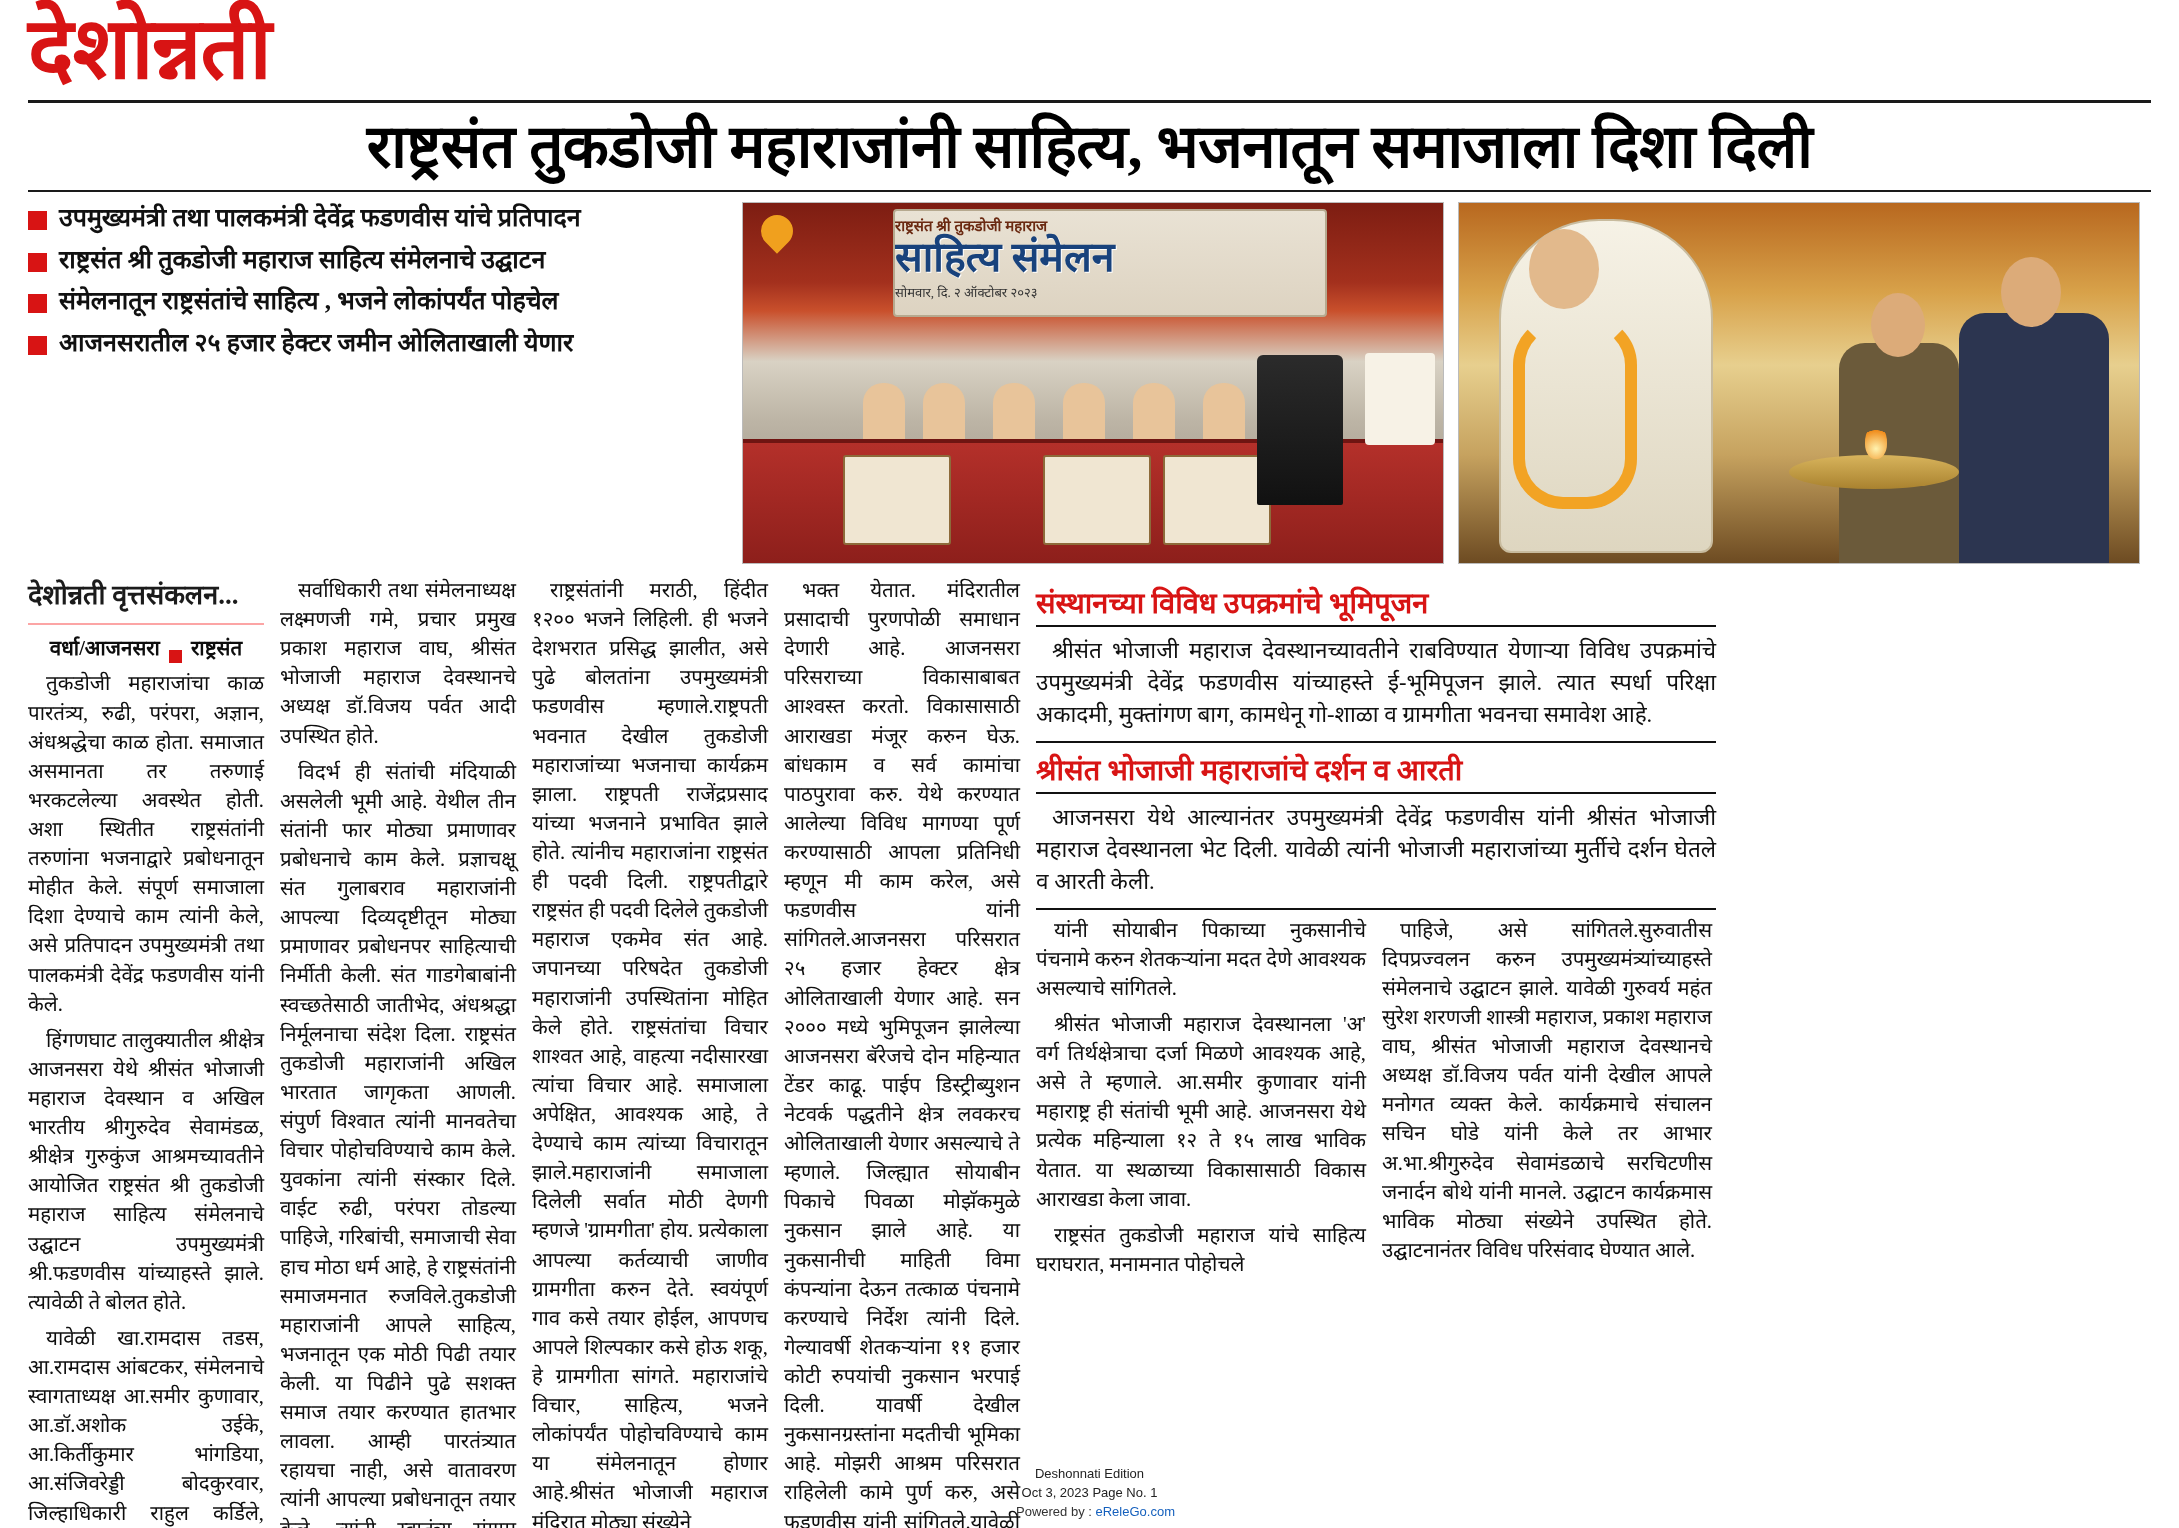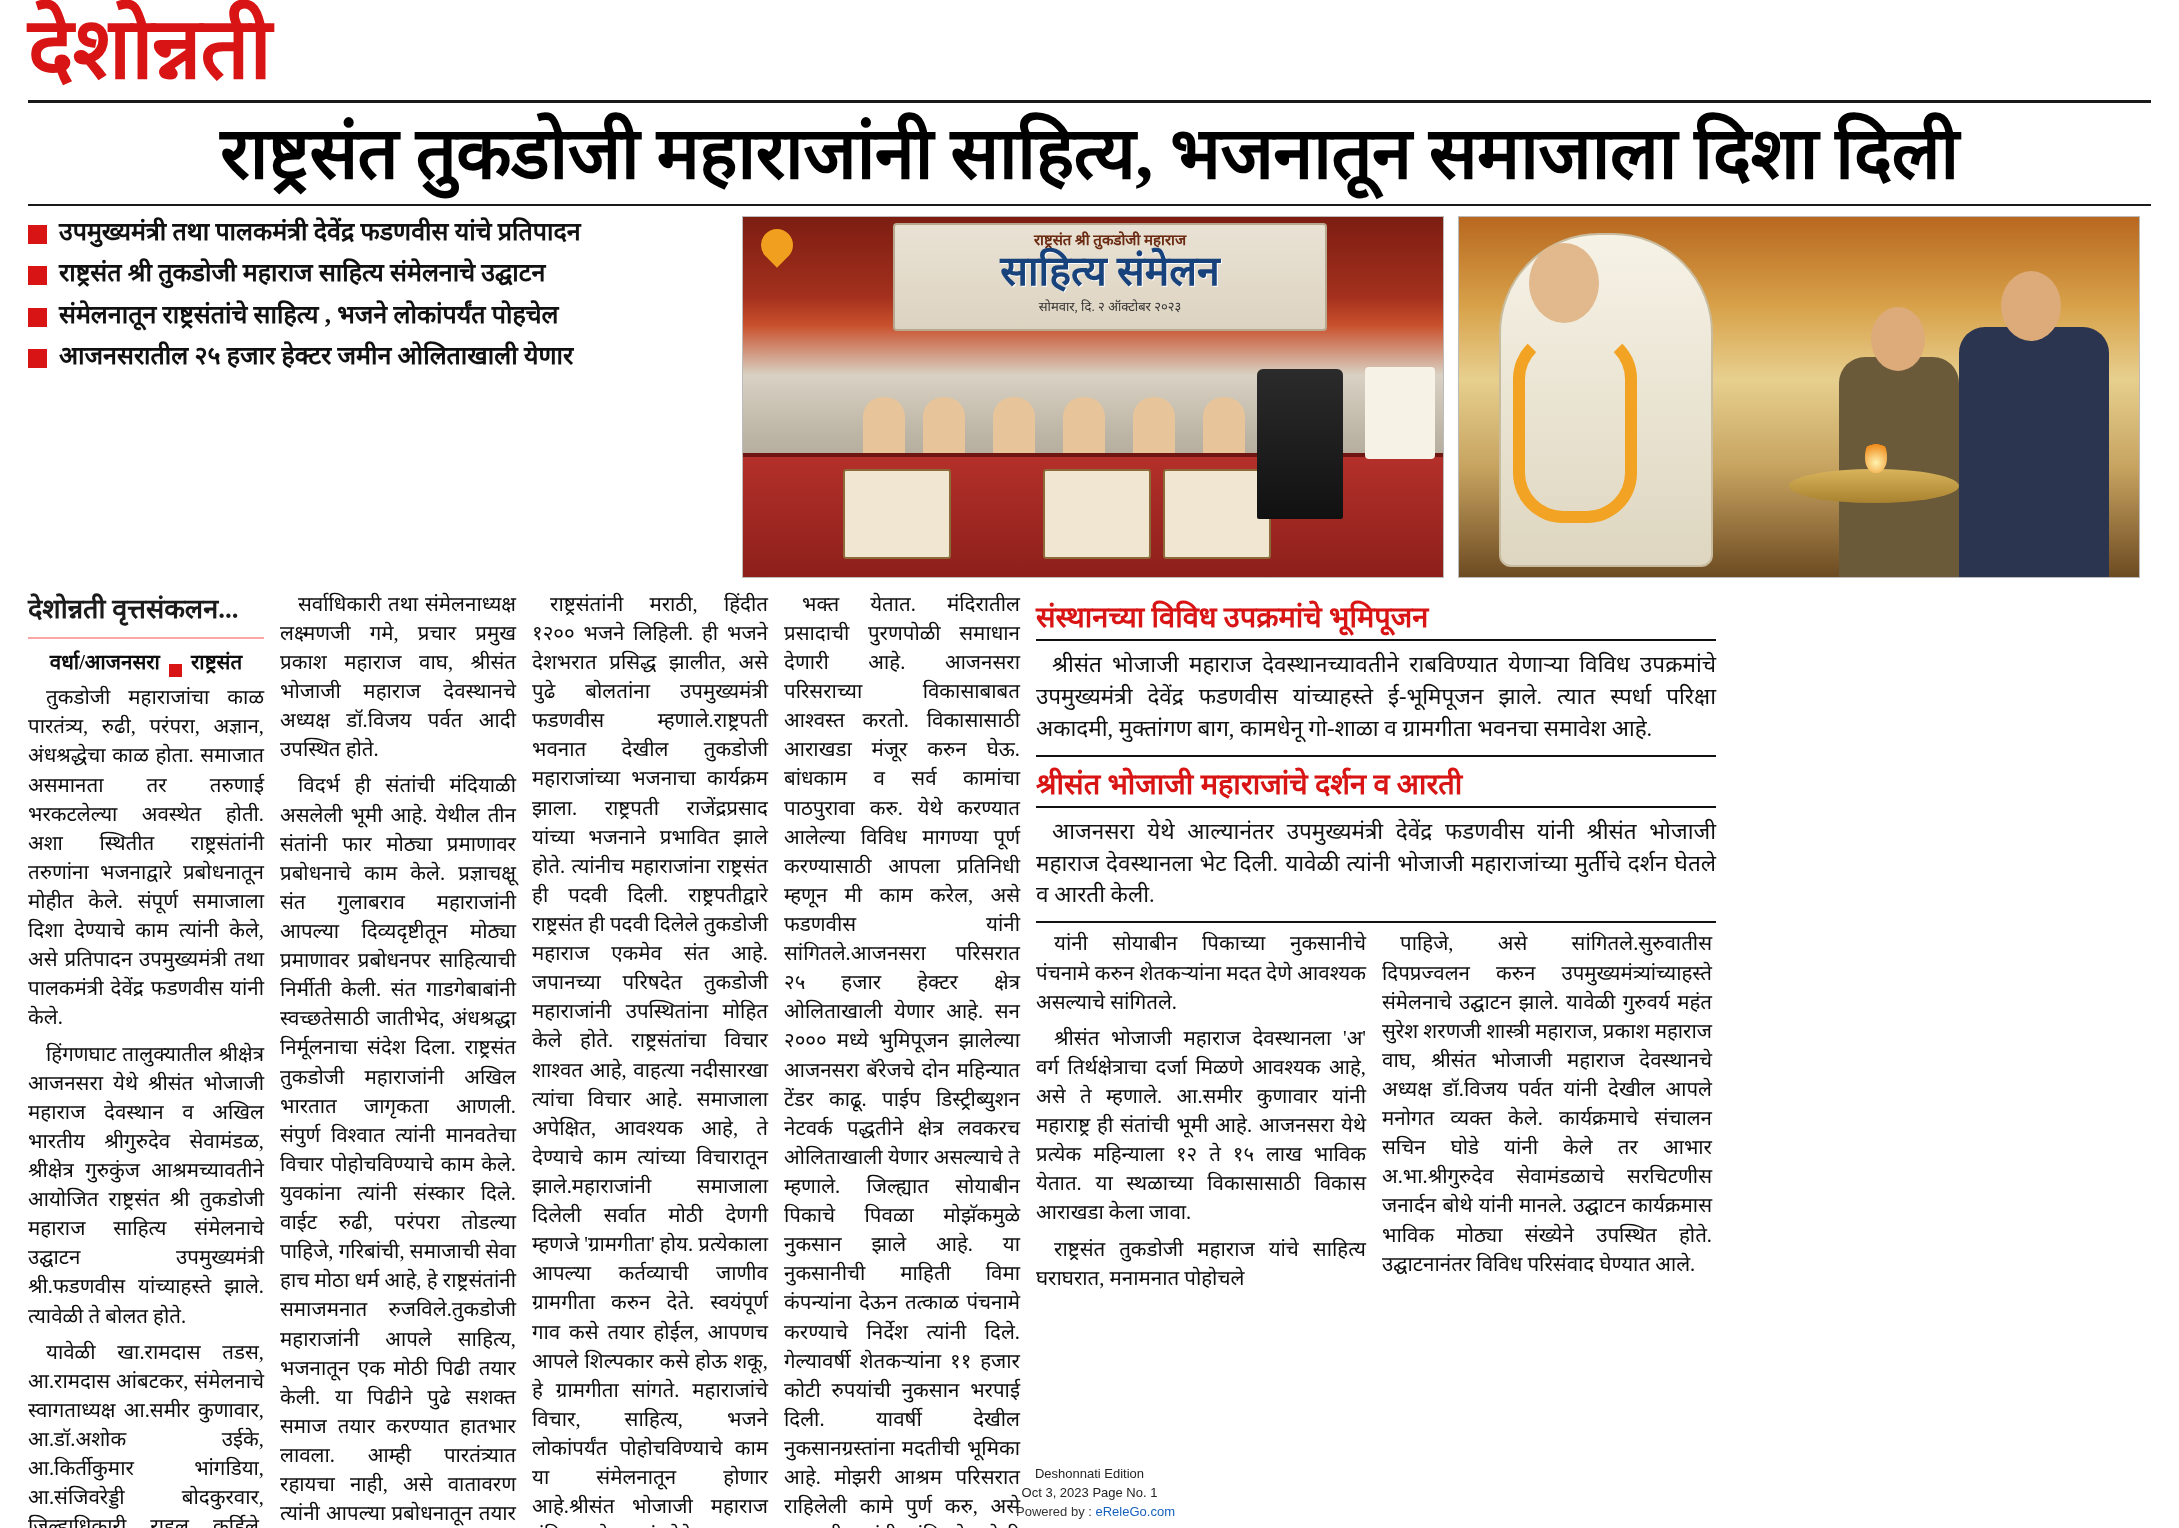--- a/index.html
+++ b/index.html
@@ -34,21 +34,21 @@
     color: #d81414;
     letter-spacing: -1px;
   }
   .rule-top {
     border-top: 3px solid #1a1a1a;
     margin-top: 8px;
   }
   .headline {
     font-family: "Liberation Serif", serif;
     font-weight: bold;
-    font-size: 72px;
+    font-size: 60px;
     line-height: 1.15;
     text-align: center;
     padding: 10px 0 8px 0;
     color: #000;
     letter-spacing: -0.5px;
   }
   .rule-under-headline {
     border-top: 2px solid #1a1a1a;
     margin-bottom: 10px;
   }
@@ -99,21 +99,21 @@
     background: linear-gradient(#b8681f 0%, #d8a24a 25%, #e7cf8e 45%, #c6a25f 70%, #6d4b22 100%);
   }
   
   .banner {
     position: absolute;
     left: 150px; top: 6px;
     width: 430px; height: 104px;
     background: linear-gradient(#e9e2d4, #ddd3c1);
     border: 2px solid #b6a98f;
     border-radius: 4px;
-    text-align: center;
+    text-align: left;
     overflow: hidden;
   }
   .banner-sub {
     font-family: "Liberation Serif", serif;
     font-size: 15px;
     color: #6b2a12;
     margin-top: 4px;
     font-weight: bold;
   }
   .banner-main {

